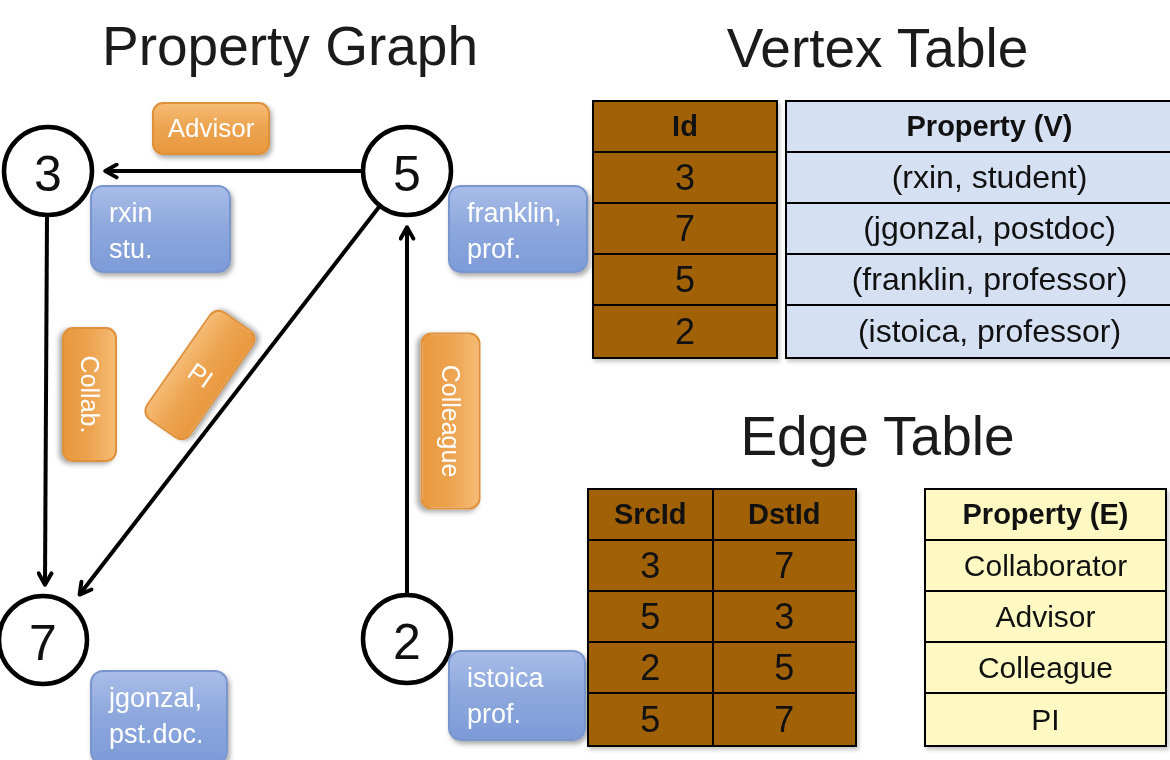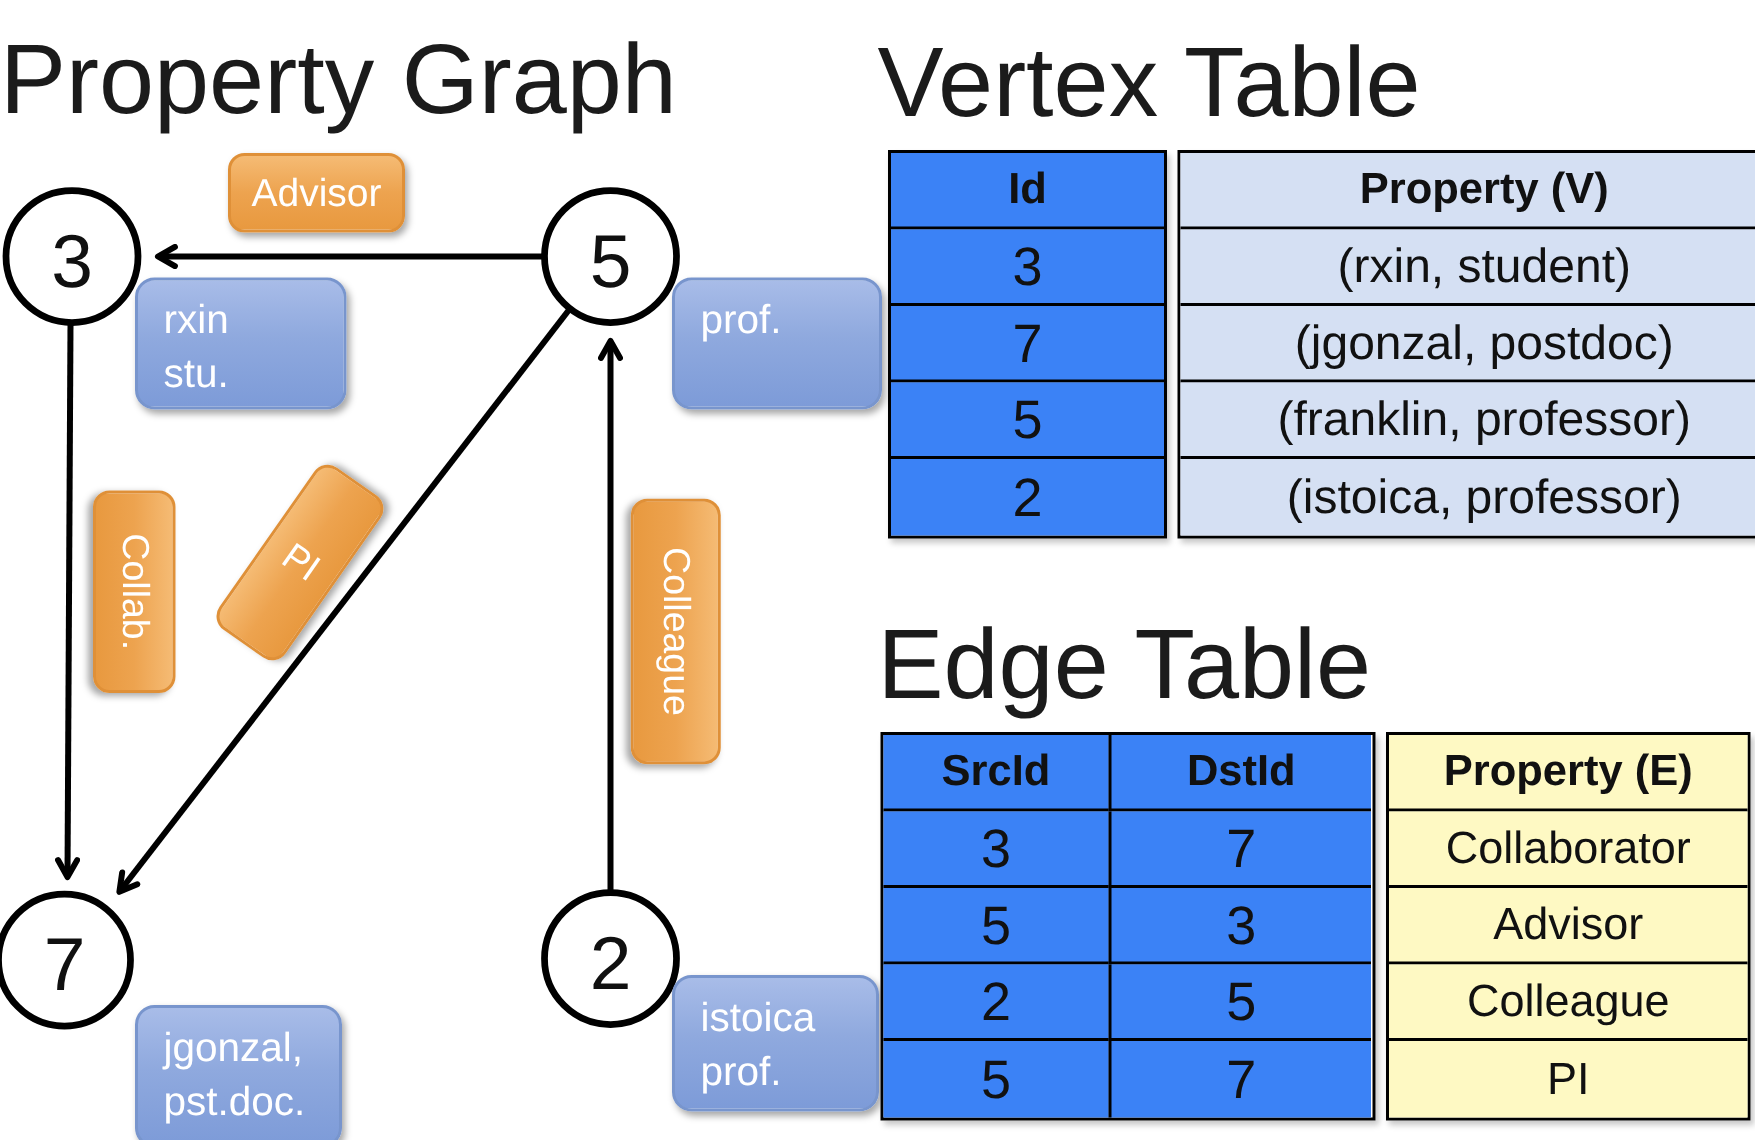--- a/index.html
+++ b/index.html
@@ -1,21 +1,21 @@
 <!DOCTYPE html>
 <html><head>
 <meta charset="utf-8">
 <style>
   html,body { margin:0; padding:0; background:#fff; }
   .stage {
     position:relative; width:1170px; height:760px; background:#ffffff;
     font-family:"Liberation Sans", sans-serif; overflow:hidden;
   }
   .panel-title {
-    position:absolute; font-size:66px; font-weight:400;
+    position:absolute; text-align:center; font-size:55px; font-weight:400;
     color:#1b1b1b; letter-spacing:0px; white-space:nowrap;
   }
   
   .graph-svg { position:absolute; left:0; top:0; }
   .node-num { font:400 50px "Liberation Sans", sans-serif; fill:#101010; }
   
   .vbox {
     position:absolute; box-sizing:border-box; border-radius:13px;
     background:linear-gradient(180deg,#a8bce8 0%, #8fa9de 45%, #7d9bd8 100%);
     border:2px solid #7895cd; color:#ffffff;
@@ -36,21 +36,21 @@
   .obox.pi-box { transform:rotate(-55deg); }
   .obox.pi-box .obox-text { transform:rotate(90deg); }
   
   .tgroup {
     position:absolute; box-sizing:border-box; border:2.5px solid #000;
     background:#fff; box-shadow:2px 3px 4px rgba(0,0,0,0.22);
   }
   .trow { display:flex; }
   .tcell {
     box-sizing:border-box; height:51px; display:flex; align-items:center;
-    justify-content:center; font-size:32px; color:#111; background:#3b82f6;
+    justify-content:center; font-size:32px; color:#111; background:#a16207;
     border-bottom:2.5px solid #000; white-space:nowrap;
   }
   .trow:last-child .tcell, .tgroup > .tcell:last-child { border-bottom:none; }
   .tcell.hdr { font-weight:700; font-size:29px; }
   .tcell.numcell { font-size:36px; }
   .tcell.bluefill { background:#d5e0f3; }
   .tcell.tanfill { background:#fef9c3; }
   .cell-right { border-left:2.5px solid #000; }
 </style>
 </head>
@@ -94,20 +94,21 @@
   </div>
   <div class="obox rot90" style="left:362px; top:391px; width:177px; height:60px; font-size:25px;">
     <span class="obox-text">Colleague</span>
   </div>
 
   <div class="vbox" style="left:62px; top:185px; width:141px; height:88px;">
     <span>rxin</span>
     <span>stu.</span>
   </div>
   <div class="vbox" style="left:420px; top:185px; width:140px; height:88px;">
+    <span>franklin,</span>
     <span>prof.</span>
   </div>
   <div class="vbox" style="left:62px; top:670px; width:138px; height:95px;">
     <span>jgonzal,</span>
     <span>pst.doc.</span>
   </div>
   <div class="vbox" style="left:420px; top:650px; width:138px; height:91px;">
     <span>istoica</span>
     <span>prof.</span>
   </div>
@@ -125,21 +126,21 @@
   <div class="tgroup" style="left:785px; top:100px; width:409px;">
     <div class="tcell hdr bluefill">Property (V)</div>
     <div class="tcell bluefill">(rxin, student)</div>
     <div class="tcell bluefill">(jgonzal, postdoc)</div>
     <div class="tcell bluefill">(franklin, professor)</div>
     <div class="tcell bluefill">(istoica, professor)</div>
   </div>
 
   <div class="panel-title" style="left:585px; top:404px; width:585px;">Edge Table</div>
 
-  <div class="tgroup" style="left:587px; top:488px; width:330px;">
+  <div class="tgroup" style="left:587px; top:488px; width:270px;">
     <div class="trow">
       <div class="tcell hdr" style="width:150px;">SrcId</div>
       <div class="tcell hdr cell-right" style="width:175px;">DstId</div>
     </div>
     <div class="trow">
       <div class="tcell numcell" style="width:150px;">3</div>
       <div class="tcell numcell cell-right" style="width:175px;">7</div>
     </div>
     <div class="trow">
       <div class="tcell numcell" style="width:150px;">5</div>

